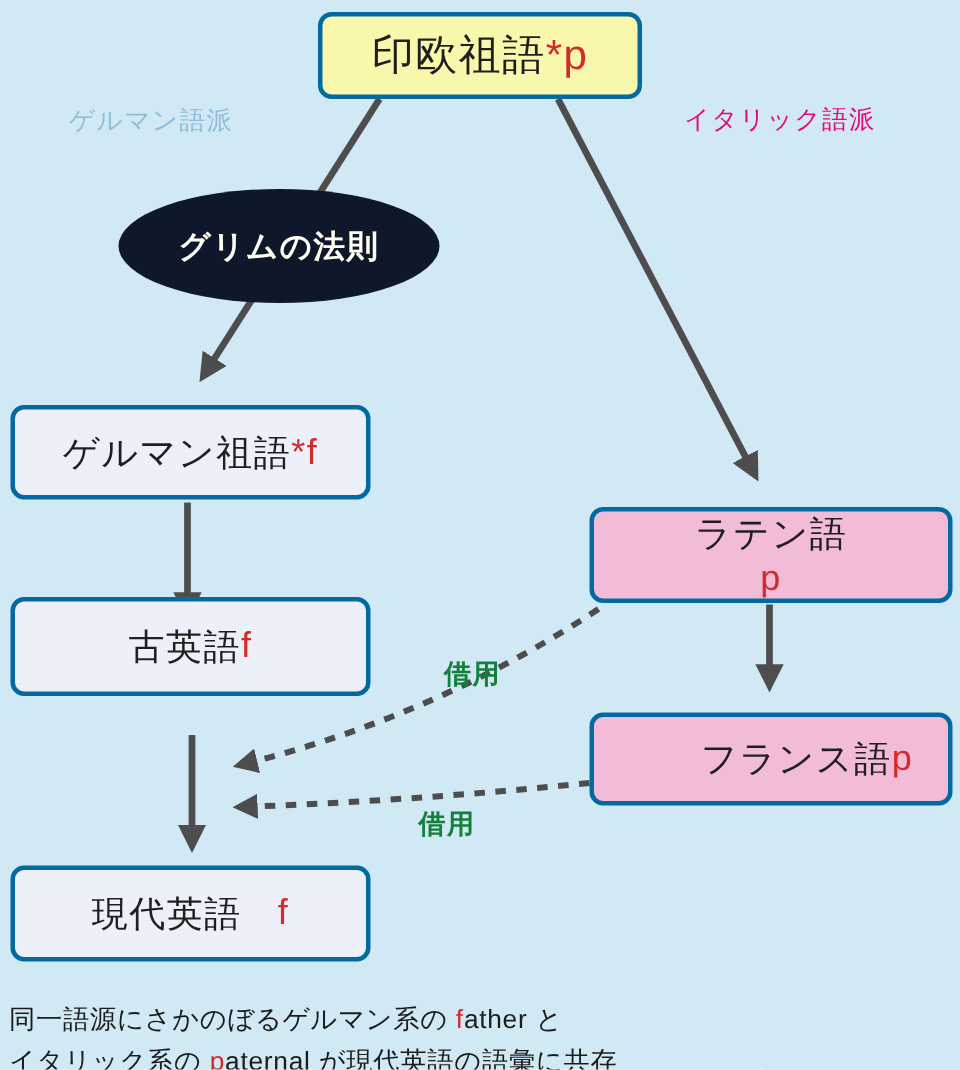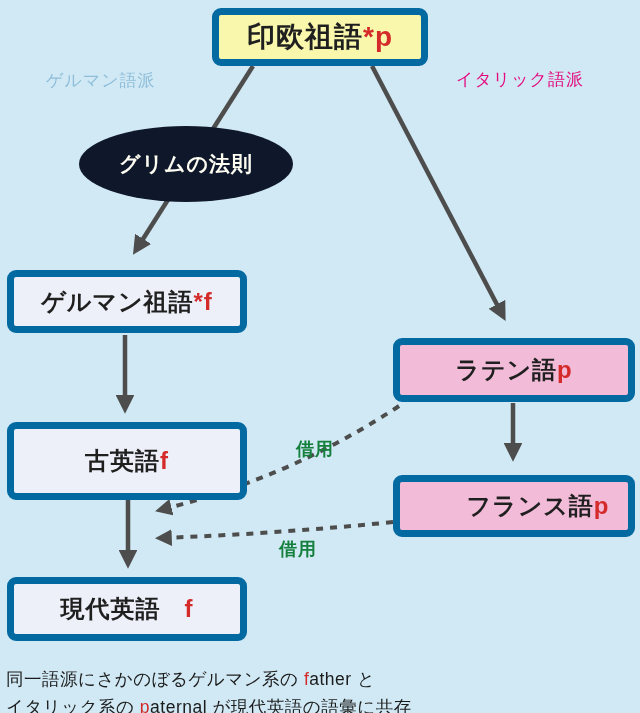--- a/index.html
+++ b/index.html
@@ -4,22 +4,22 @@
 <style>
   html,body{margin:0;padding:0;}
   body{font-family:"Liberation Sans","DejaVu Sans",sans-serif;}
   .stage{
     position:relative;width:640px;height:713px;overflow:hidden;
     background:#d0e9f4;
   }
   .arrow-layer{position:absolute;left:0;top:0;width:640px;height:713px;}
   .node{
     position:absolute;display:flex;align-items:center;justify-content:center;
-    border:7px solid #0369a1;border-radius:9px;box-sizing:border-box;
-    font-weight:bold;color:#1f1f1f;letter-spacing:1px;white-space:nowrap;
+    border:3px solid #0369a1;border-radius:9px;box-sizing:border-box;
+    font-weight:normal;color:#1f1f1f;letter-spacing:1px;white-space:nowrap;
   }
   .node .red{color:#d42a2a;}
   .box-yellow{background:#f8f7ac;font-size:28px;}
   .box-light{
     background:#edf0f8;
     background-image:radial-gradient(rgba(236,170,200,.35) 14%, transparent 15%);
     background-size:4px 4px;
     font-size:24px;
   }
   .box-pink{background:#f2bcd9;font-size:24px;}
@@ -67,31 +67,31 @@
 
   <div class="branch-label branch-germanic">ゲルマン語派</div>
 
   <div class="ellipse" style="left:79px;top:126px;width:214px;height:76px;">グリムの法則</div>
 
   <div class="node box-light" style="left:7px;top:270px;width:240px;height:63px;">
       <span>ゲルマン祖語 </span>
       <span class="red">*f</span>
     </div>
 
-  <div class="node box-light" style="left:7px;top:422px;width:240px;height:78px;">
+  <div class="node box-light" style="left:7px;top:398px;width:240px;height:66px;">
       <span>古英語 </span>
       <span class="red">f</span>
     </div>
 
   <div class="node box-light" style="left:7px;top:577px;width:240px;height:64px;gap:24px;">
       <span>現代英語 </span>
       <span class="red">f</span>
     </div>
 
-  <div class="node box-pink" style="left:393px;top:338px;width:242px;height:64px;">
+  <div class="node box-pink" style="left:393px;top:338px;width:242px;height:64px;flex-direction:column;">
       <span>ラテン語 </span>
       <span class="red">p</span>
     </div>
 
   <div class="node box-pink" style="left:393px;top:475px;width:242px;height:62px;padding-left:48px;">
       <span>フランス語 </span>
       <span class="red">p</span>
     </div>
 
   <div class="edge-label" style="left:296px;top:437px;">借用</div>

